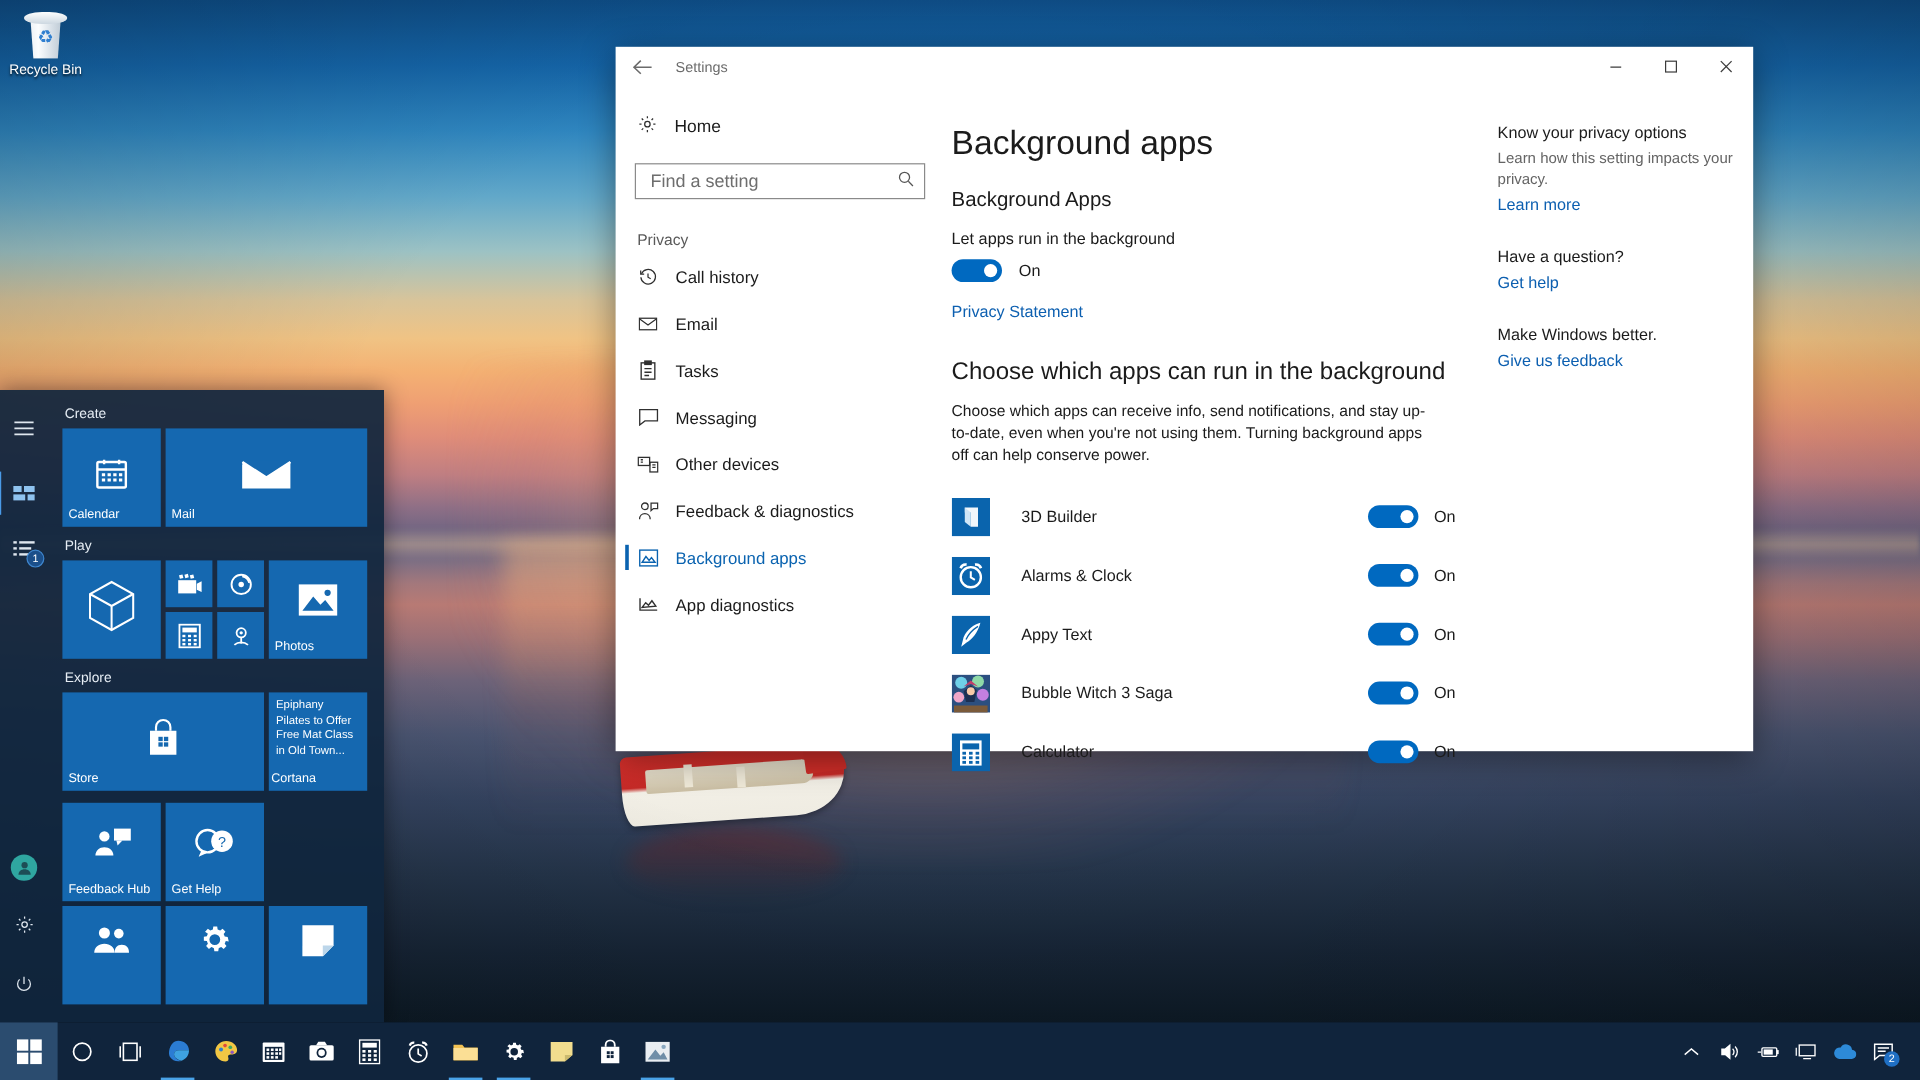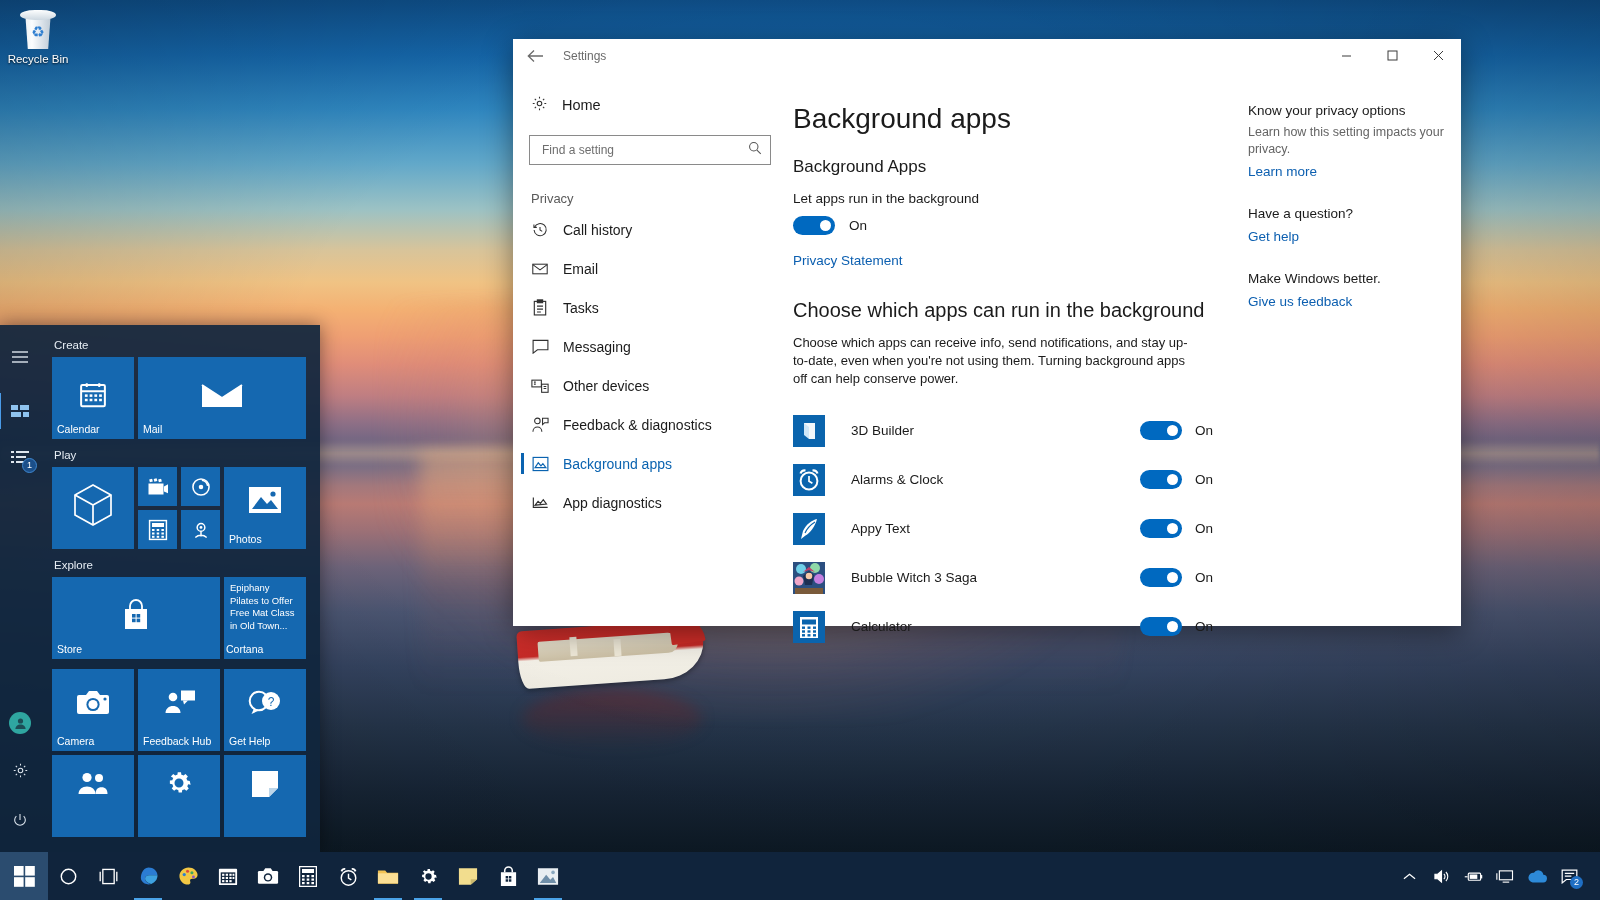--- a/index.html
+++ b/index.html
@@ -182,21 +182,21 @@
   .nav-home{
     display:flex;align-items:center;gap:14px;padding:6px 0 6px 18px;margin-top:16px;
     font-size:14.5px;color:#1b1b1b;
   }
   .srch-wrap{padding:14px 22px 0 16px;}
   .srch{
     height:28px;border:1px solid #8a8a8a;background:#fff;display:flex;align-items:center;
     padding:0 8px 0 10px;
   }
   .srch input{
-    border:0;outline:0;flex:1;font-family:"Liberation Sans",sans-serif;font-size:12px;color:#444;
+    border:0;outline:0;flex:1;font-family:"Liberation Sans",sans-serif;font-size:15px;color:#444;
     background:transparent;
   }
   .srch input::placeholder{color:#6e6e6e;}
   .nav-group{margin:26px 0 4px 18px;font-size:13px;color:#5a5a5a;}
   .nav-item{
     display:flex;align-items:center;gap:14px;height:39px;padding-left:18px;position:relative;
     font-size:14px;color:#1b1b1b;
   }
   .nav-item .nav-ico{width:18px;display:flex;justify-content:center;color:#303030;}
   .nav-item.active{color:#0a63b0;}
@@ -479,32 +479,20 @@
           <div class="cort-txt">Epiphany Pilates to Offer Free Mat Class in Old Town...</div>
           <div class="cort-name">Cortana</div>
         </div>
       </div>
     </div>
 
     <div class="grp">
       <div class="row">
         <div class="tile med">
           <span class="tile-ico" style="top:42%;">
-            <svg width="34" height="26" viewBox="0 0 34 26">
-                <rect x="1" y="5" width="32" height="19" rx="2" fill="#fff"></rect>
-                <path d="M10 5l3-4h8l3 4z" fill="#fff"></path>
-                <circle cx="17" cy="14.5" r="6.6" fill="#1568b0"></circle>
-                <circle cx="17" cy="14.5" r="4.6" fill="#fff"></circle>
-                <circle cx="29" cy="9" r="1.6" fill="#1568b0"></circle>
-              </svg>
-          </span>
-          <span class="tile-name">Camera</span>
-        </div>
-        <div class="tile med">
-          <span class="tile-ico" style="top:42%;">
             <svg width="34" height="28" viewBox="0 0 34 28">
                 <circle cx="11" cy="8" r="4.3" fill="#fff"></circle>
                 <path d="M3.5 24c0-4.3 3.4-7 7.5-7s7.5 2.7 7.5 7z" fill="#fff"></path>
                 <rect x="19" y="1.5" width="14" height="10" fill="#fff"></rect>
                 <path d="M21 11.5l1 4 4-4z" fill="#fff"></path>
               </svg>
           </span>
           <span class="tile-name">Feedback Hub</span>
         </div>
         <div class="tile med">

